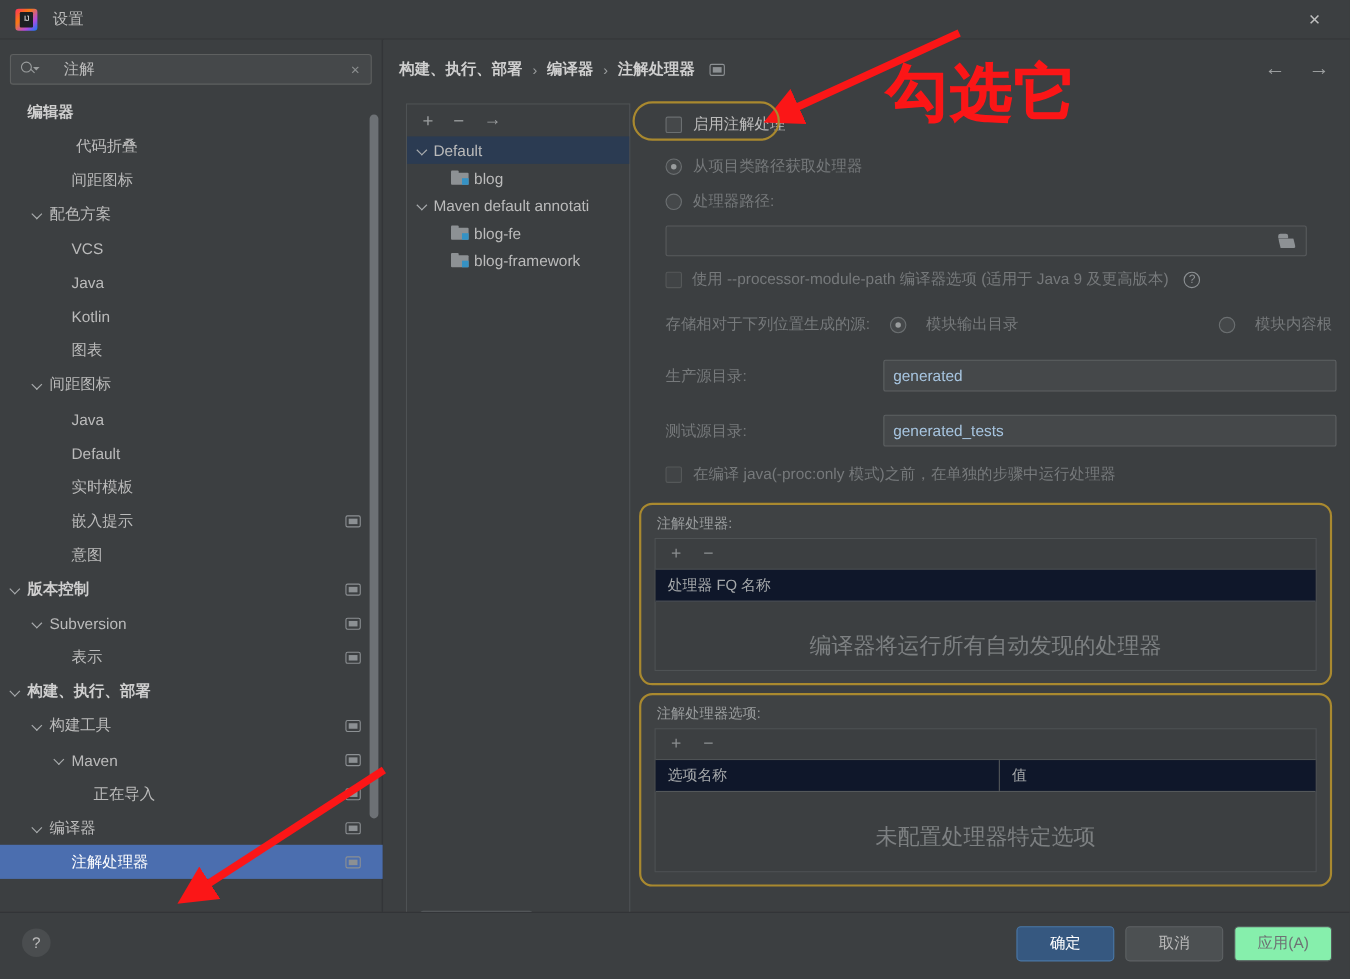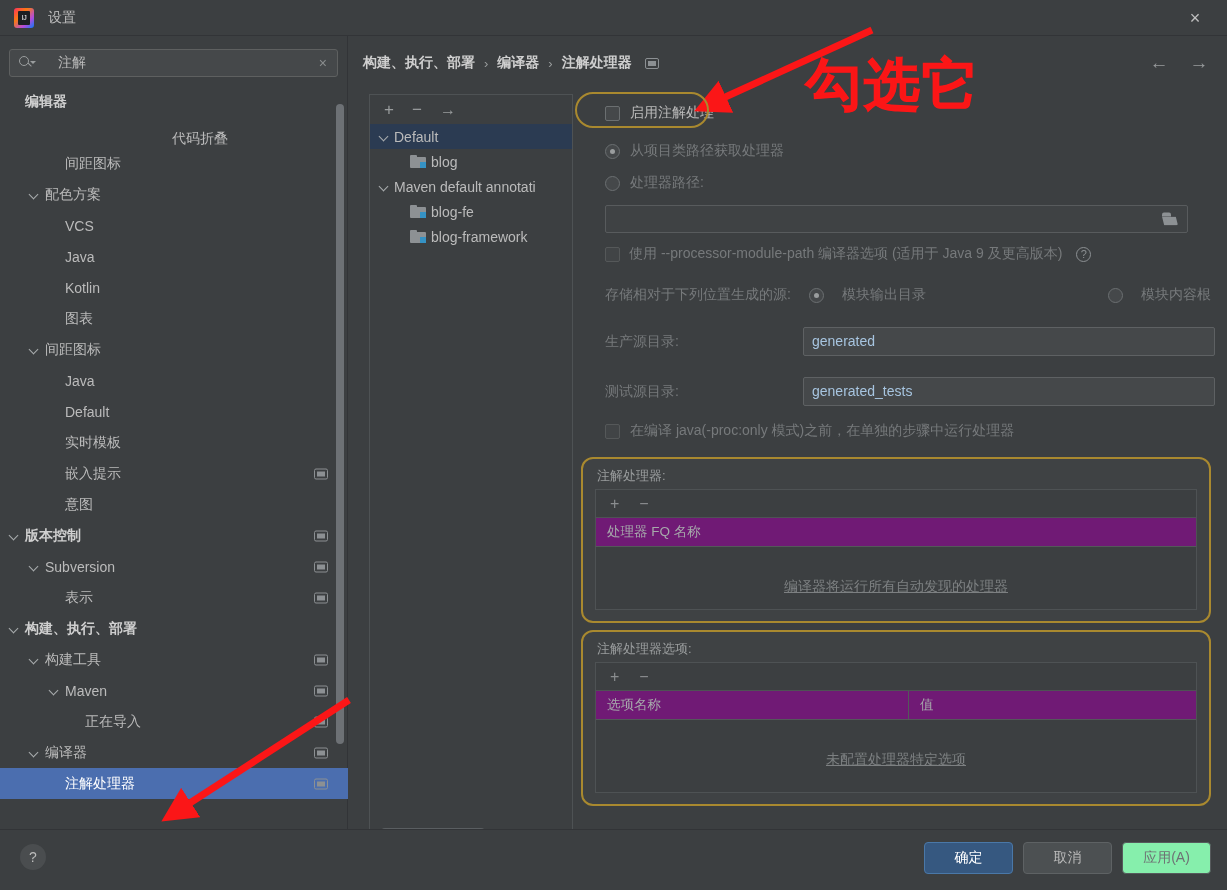--- a/index.html
+++ b/index.html
@@ -260,30 +260,30 @@
     position: absolute; left: 12px; top: 30px; right: 12px; bottom: 11px;
     border: 1px solid #4e5254; background: #3c3f41;
   }
   .tbl-toolbar {
     height: 28px; display: flex; align-items: center; gap: 20px; padding-left: 14px;
     color: #8b8e90; font-size: 16px; line-height: 1;
     border-bottom: 1px solid #4e5254;
   }
   .tbl-head {
     height: 29px; display: flex; align-items: center;
-    background: #701a75; border-bottom: 1px solid #54585a;
+    background: #0f172a; border-bottom: 1px solid #54585a;
   }
   .th {
     color: #a6a9ab; font-size: 13.5px; padding-left: 11px; height: 100%;
     display: flex; align-items: center;
   }
   .th.divider { border-left: 1px solid #54585a; }
   .tbl-empty {
     display: flex; align-items: center; justify-content: center;
-    color: #7d8082; font-size: 14px; height: 80px; text-decoration: underline;
+    color: #7d8082; font-size: 20px; height: 80px;
   }
 
   .grp-proc { left: 0; top: 363px; width: 630px; height: 166px; }
   .grp-opts { left: 0; top: 536px; width: 630px; height: 176px; }
 
   
   .bottom-bar {
     position: absolute; left: 0; bottom: 0; width: 1227px; height: 61px;
     background: #3c3f41; border-top: 1px solid #323437;
   }
@@ -342,21 +342,21 @@
         <span class="search-text">注解</span>
         <span class="search-clear">×</span>
       </div>
     </div>
     <div class="tree-scroll">
       <div id="tree-items">
           <div class="tree-item bold" style="padding-left: 8px;">
             <span class="chev"></span>
             <span>编辑器</span>
           </div>
-          <div class="tree-item" style="padding-left: 52px; flex-direction: column;">
+          <div class="tree-item" style="padding-left: 52px;">
             <span class="chev"></span>
             <span>代码折叠</span>
           </div>
           <div class="tree-item" style="padding-left: 48px;">
             <span class="chev"></span>
             <span>间距图标</span>
           </div>
           <div class="tree-item" style="padding-left: 28px;">
             <span class="chev open"></span>
             <span>配色方案</span>

